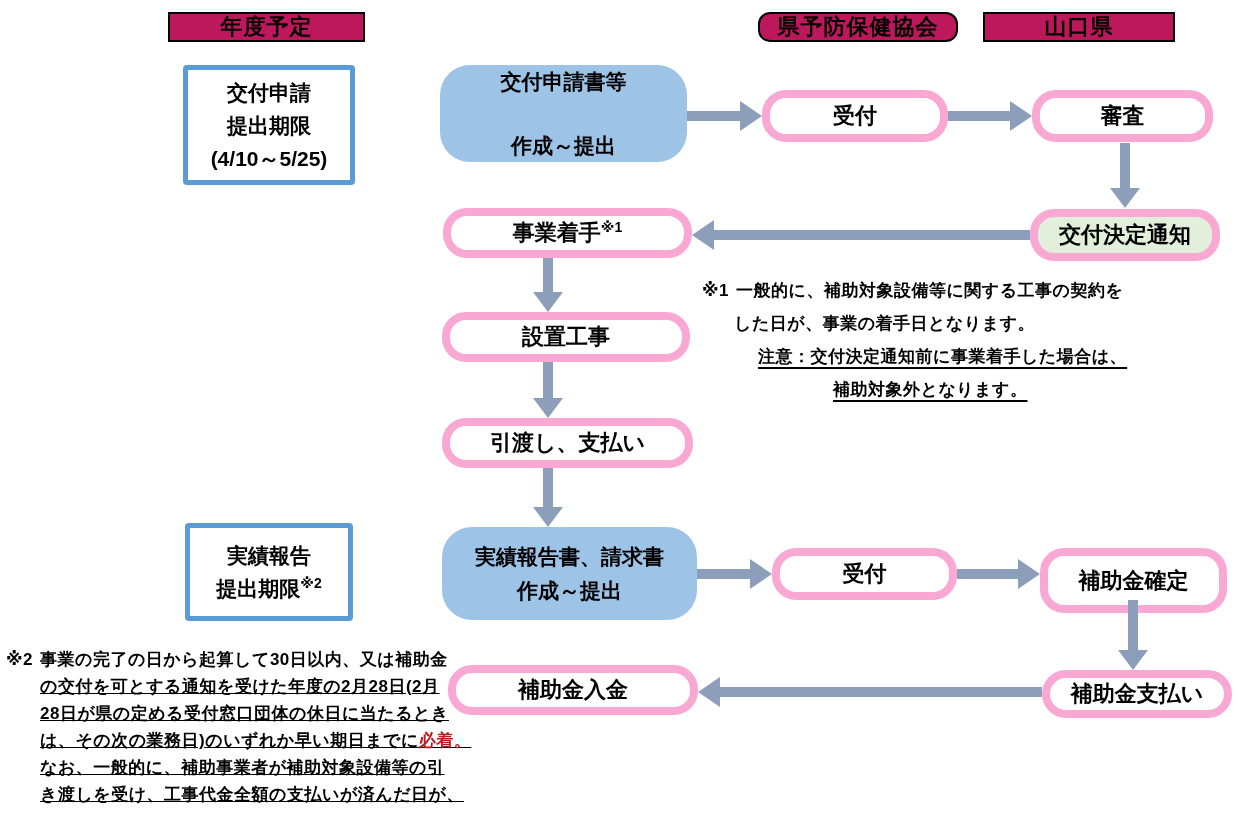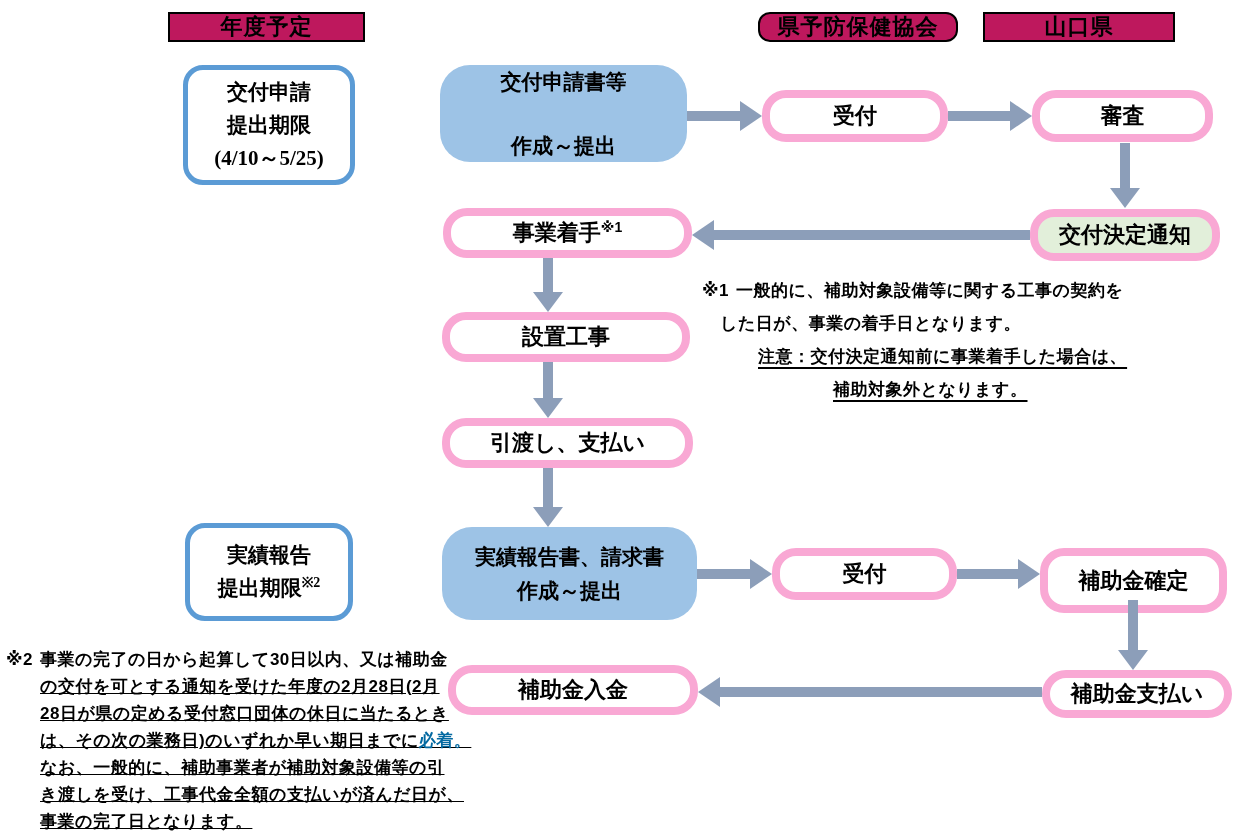--- a/index.html
+++ b/index.html
@@ -18,44 +18,44 @@
   }
 
   
   .rbox{
     position:absolute;border:8px solid #f9a8d4;border-radius:24px;background:#fff;
     display:flex;flex-direction:column;align-items:center;justify-content:center;
     font-size:22px;line-height:32px;text-align:center;white-space:nowrap;
   }
   .rbox.fill-blue{border:none;background:#9DC3E6;border-radius:30px;font-size:21px;line-height:34px;}
   .rbox.fill-green{background:#E2EFDA;}
-  .rbox.outline-blue{border:5px solid #5B9BD5;border-radius:20px;font-size:21px;line-height:33px;font-family:Liberation Serif, serif;}
+  .rbox.outline-blue{border:5px solid #5B9BD5;border-radius:4px;font-size:21px;line-height:33px;}
   .sup{font-size:14px;vertical-align:super;line-height:0;}
 
   
   .arrow{position:absolute;display:flex;align-items:center;}
   .arrow.v{flex-direction:column;align-items:center;}
   .shaft-h{height:10px;background:#8C9EB9;flex:1 1 auto;}
   .shaft-v{width:10px;background:#8C9EB9;flex:1 1 auto;}
   .head-right{width:0;height:0;border-top:15px solid transparent;border-bottom:15px solid transparent;border-left:22px solid #8C9EB9;}
   .head-left{width:0;height:0;border-top:15px solid transparent;border-bottom:15px solid transparent;border-right:22px solid #8C9EB9;}
   .head-down{width:0;height:0;border-left:15px solid transparent;border-right:15px solid transparent;border-top:20px solid #8C9EB9;}
 
   
   .note{position:absolute;font-size:17px;letter-spacing:0.5px;white-space:nowrap;}
   .note .row{display:flex;}
   .note1{line-height:33px;}
   .note2{line-height:27px;}
   .note .marker{flex:0 0 auto;width:34px;}
-  .note1 .ind1{margin-left:18px;}
+  .note1 .ind1{margin-left:32px;}
   .note1 .ind2{margin-left:56px;}
   .note1 .ind3{margin-left:131px;}
   .note2 .ind{margin-left:34px;text-decoration:underline;}
   .uline{text-decoration:underline;text-underline-offset:5px;text-decoration-thickness:1.5px;}
-  .red{color:#0369a1;}
+  .red{color:#b91c1c;}
 </style>
 </head>
 <body>
 
 <div class="canvas">
 
   <div class="hdr" style="left:168px;top:12px;width:197px;">
     <span>年度予定</span>
   </div>
   <div class="hdr" style="left:758px;top:12px;width:200px;border-radius:12px;">
@@ -176,16 +176,15 @@
       <span class="marker">※2</span>
       <span>事業の完了の日から起算して30日以内、又は補助金</span>
     </div>
     <div class="ind">の交付を可とする通知を受けた年度の2月28日(2月</div>
     <div class="ind">28日が県の定める受付窓口団体の休日に当たるとき</div>
     <div class="ind">
       <span>は、その次の業務日)のいずれか早い期日までに</span><span class="red">必着。</span>
     </div>
     <div class="ind">なお、一般的に、補助事業者が補助対象設備等の引</div>
     <div class="ind">き渡しを受け、工事代金全額の支払いが済んだ日が、</div>
-    <div class="ind">事業の完了日となります。</div>
   </div>
 
 </div>
 
 </body></html>

